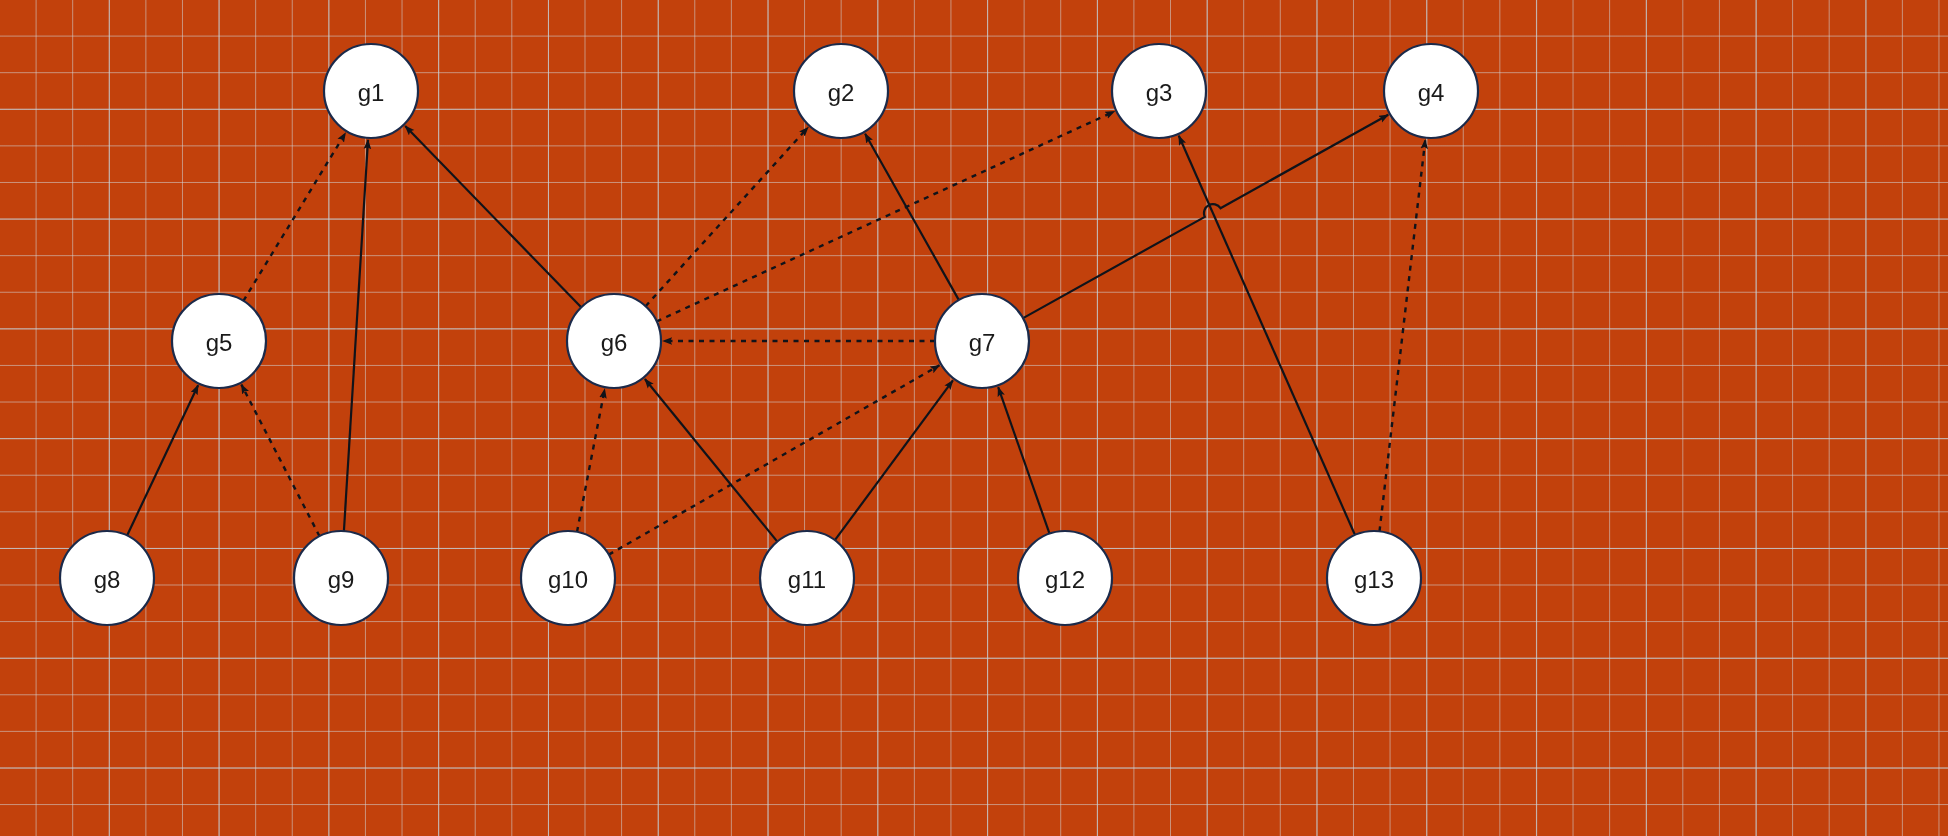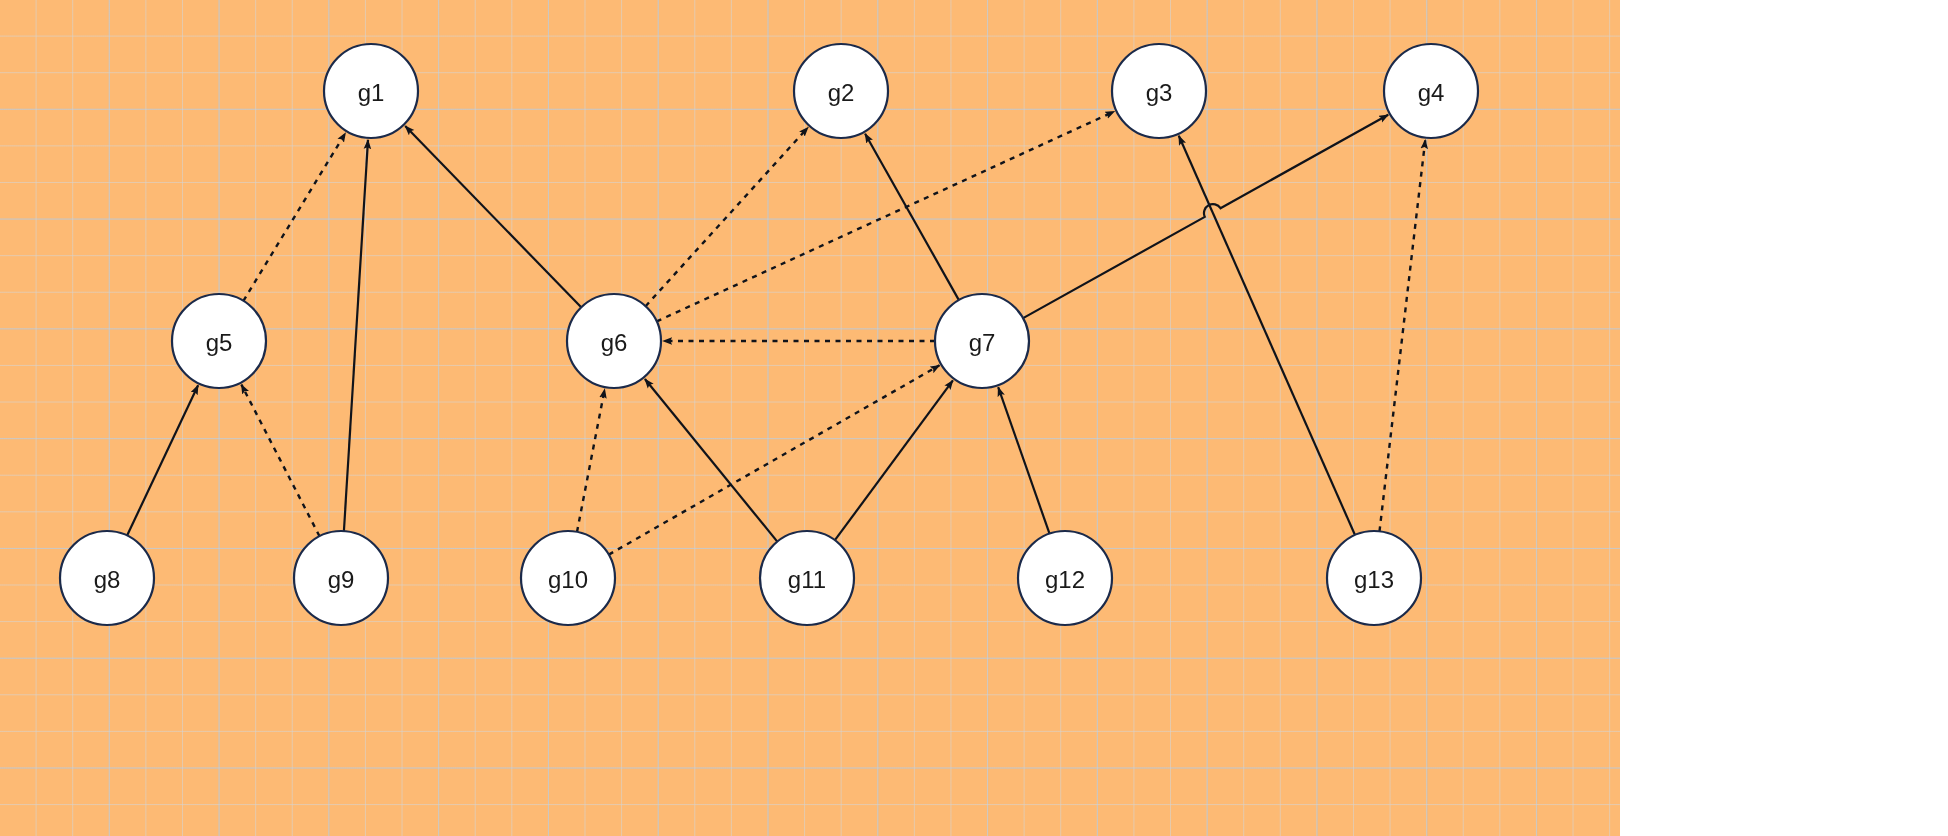--- a/index.html
+++ b/index.html
@@ -2,23 +2,23 @@
 <html><head>
 <meta charset="utf-8">
 <style>
   html, body {
     margin: 0;
     padding: 0;
     background: #ffffff;
   }
   #canvas-root {
     position: relative;
-    width: 1620px;
+    width: 1948px;
     height: 836px;
-    background: #fdba74;
+    background: #c2410c;
     overflow: hidden;
     font-family: "Liberation Sans", sans-serif;
   }
   
   #grid-background {
     position: absolute;
     inset: 0;
     background-image:
       linear-gradient(to right, rgba(210,214,218,0.55) 1px, transparent 1px),
       linear-gradient(to bottom, rgba(210,214,218,0.55) 1px, transparent 1px),

